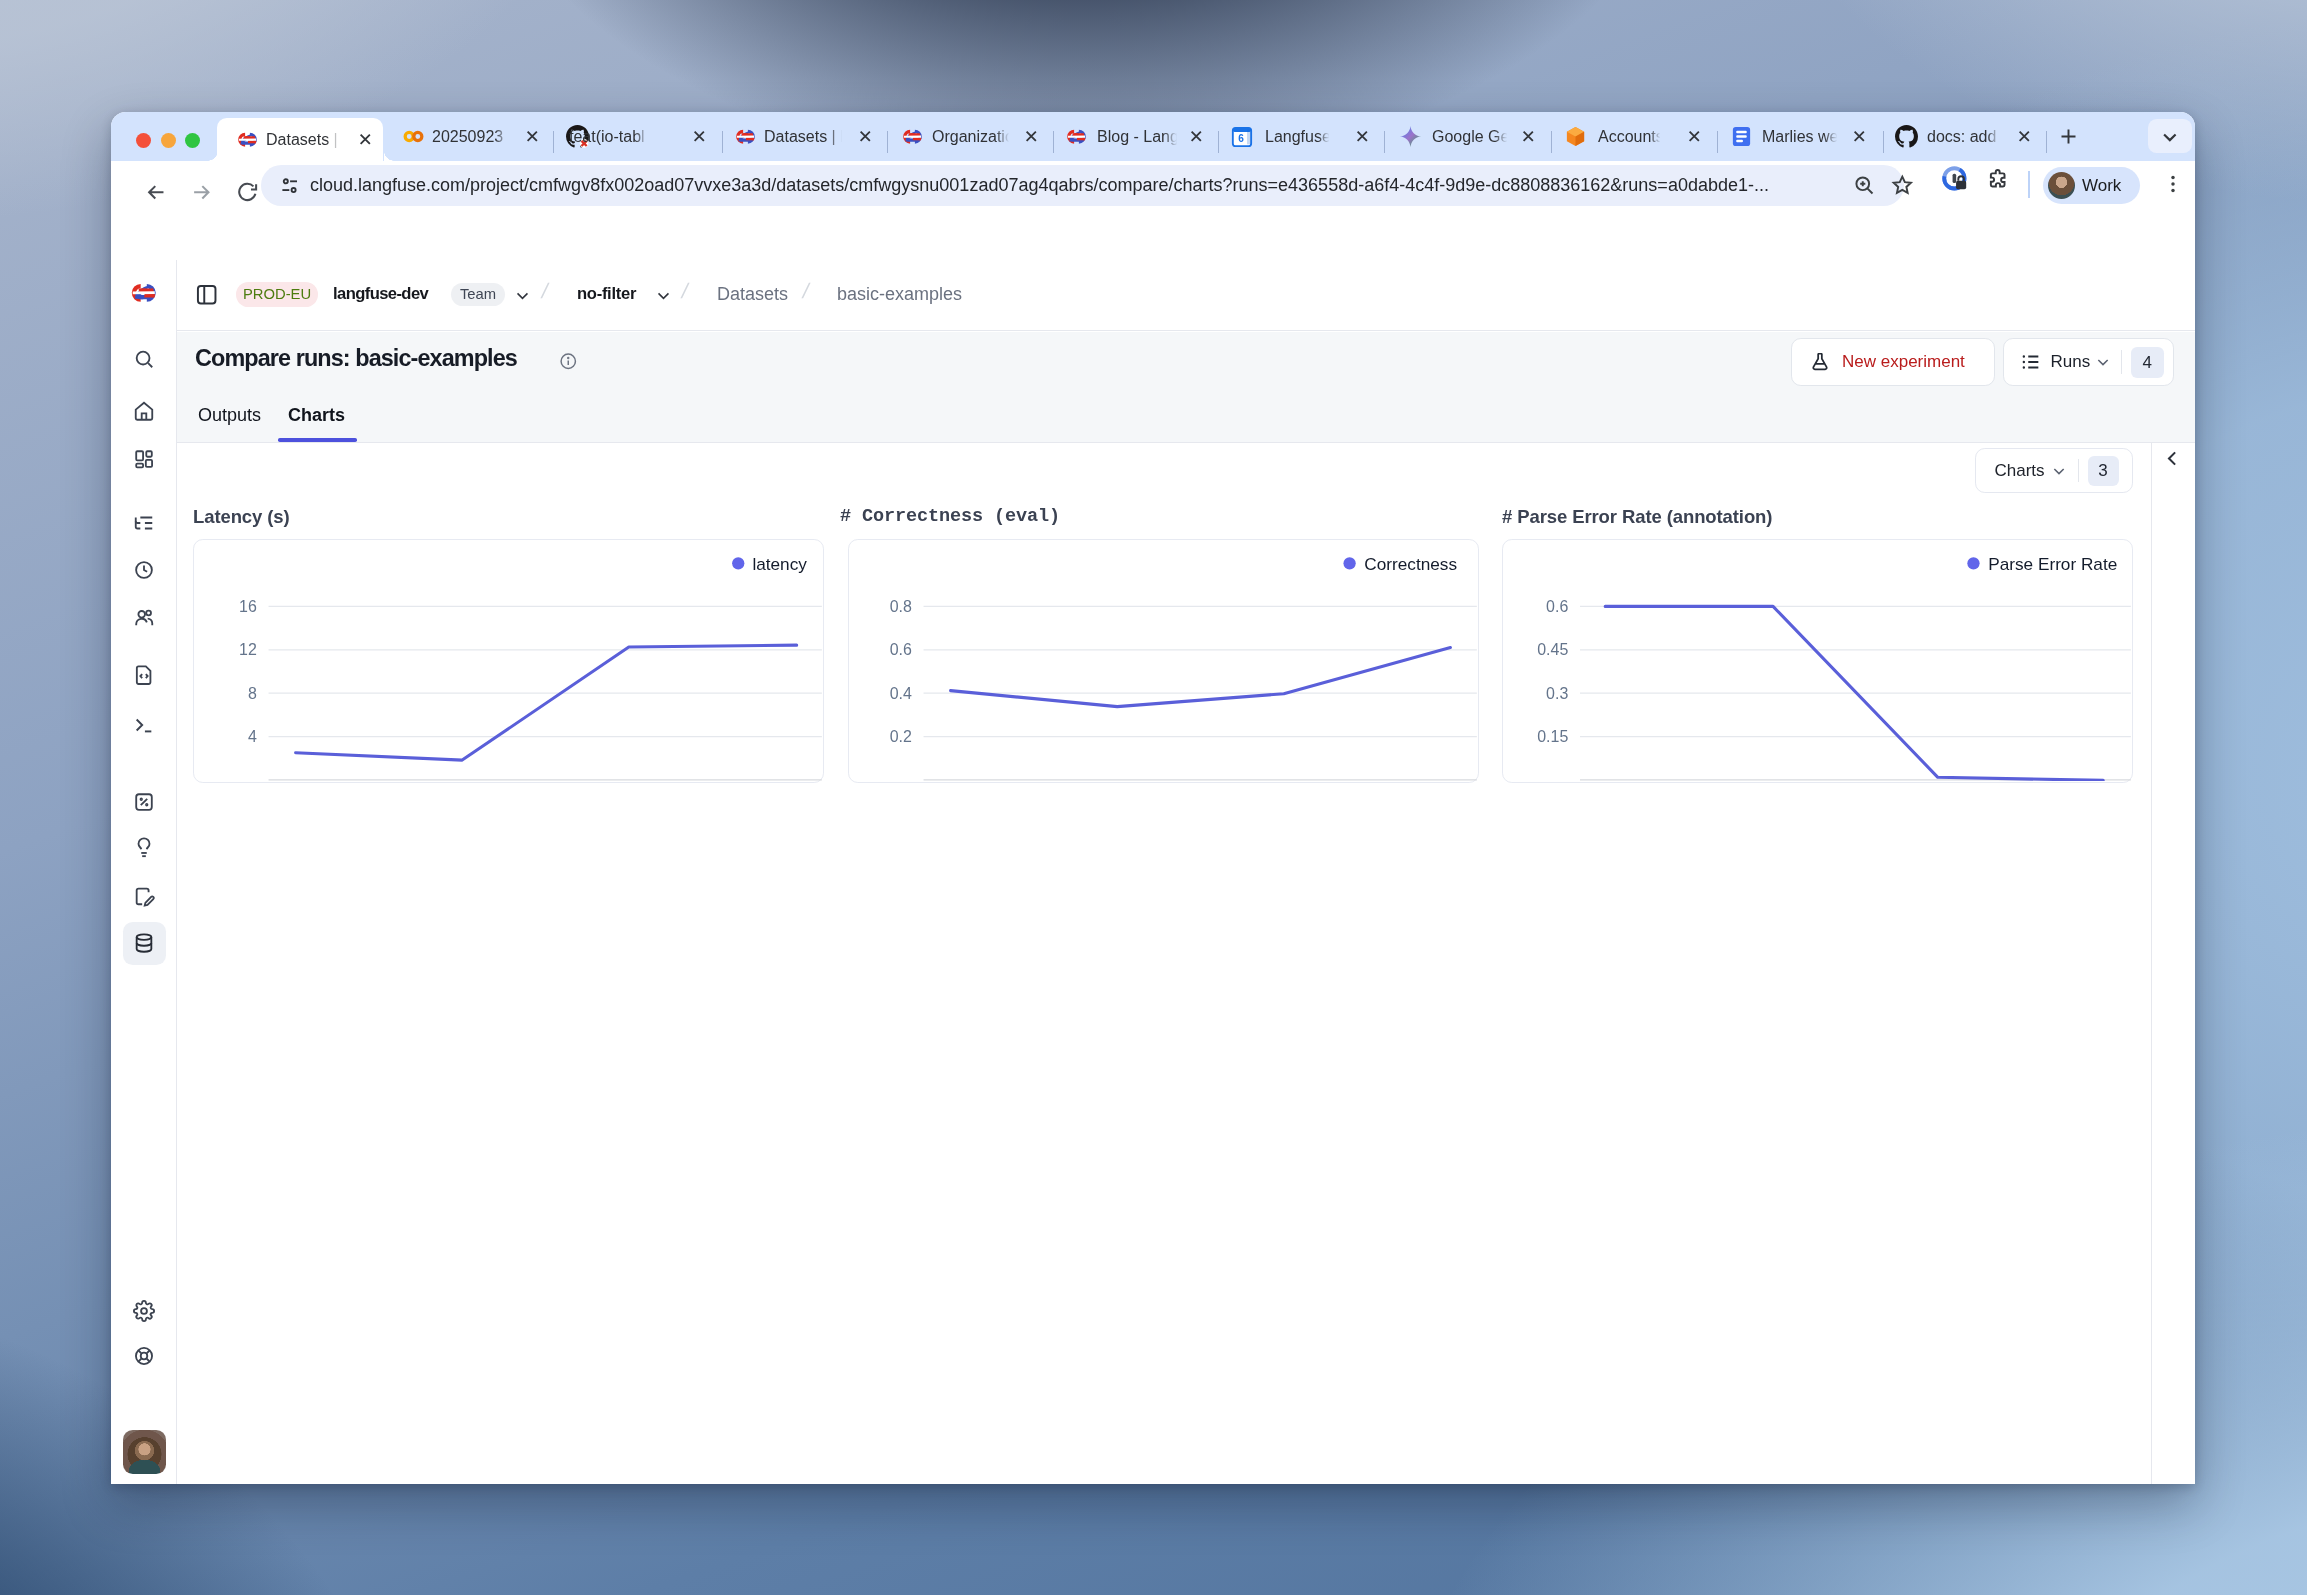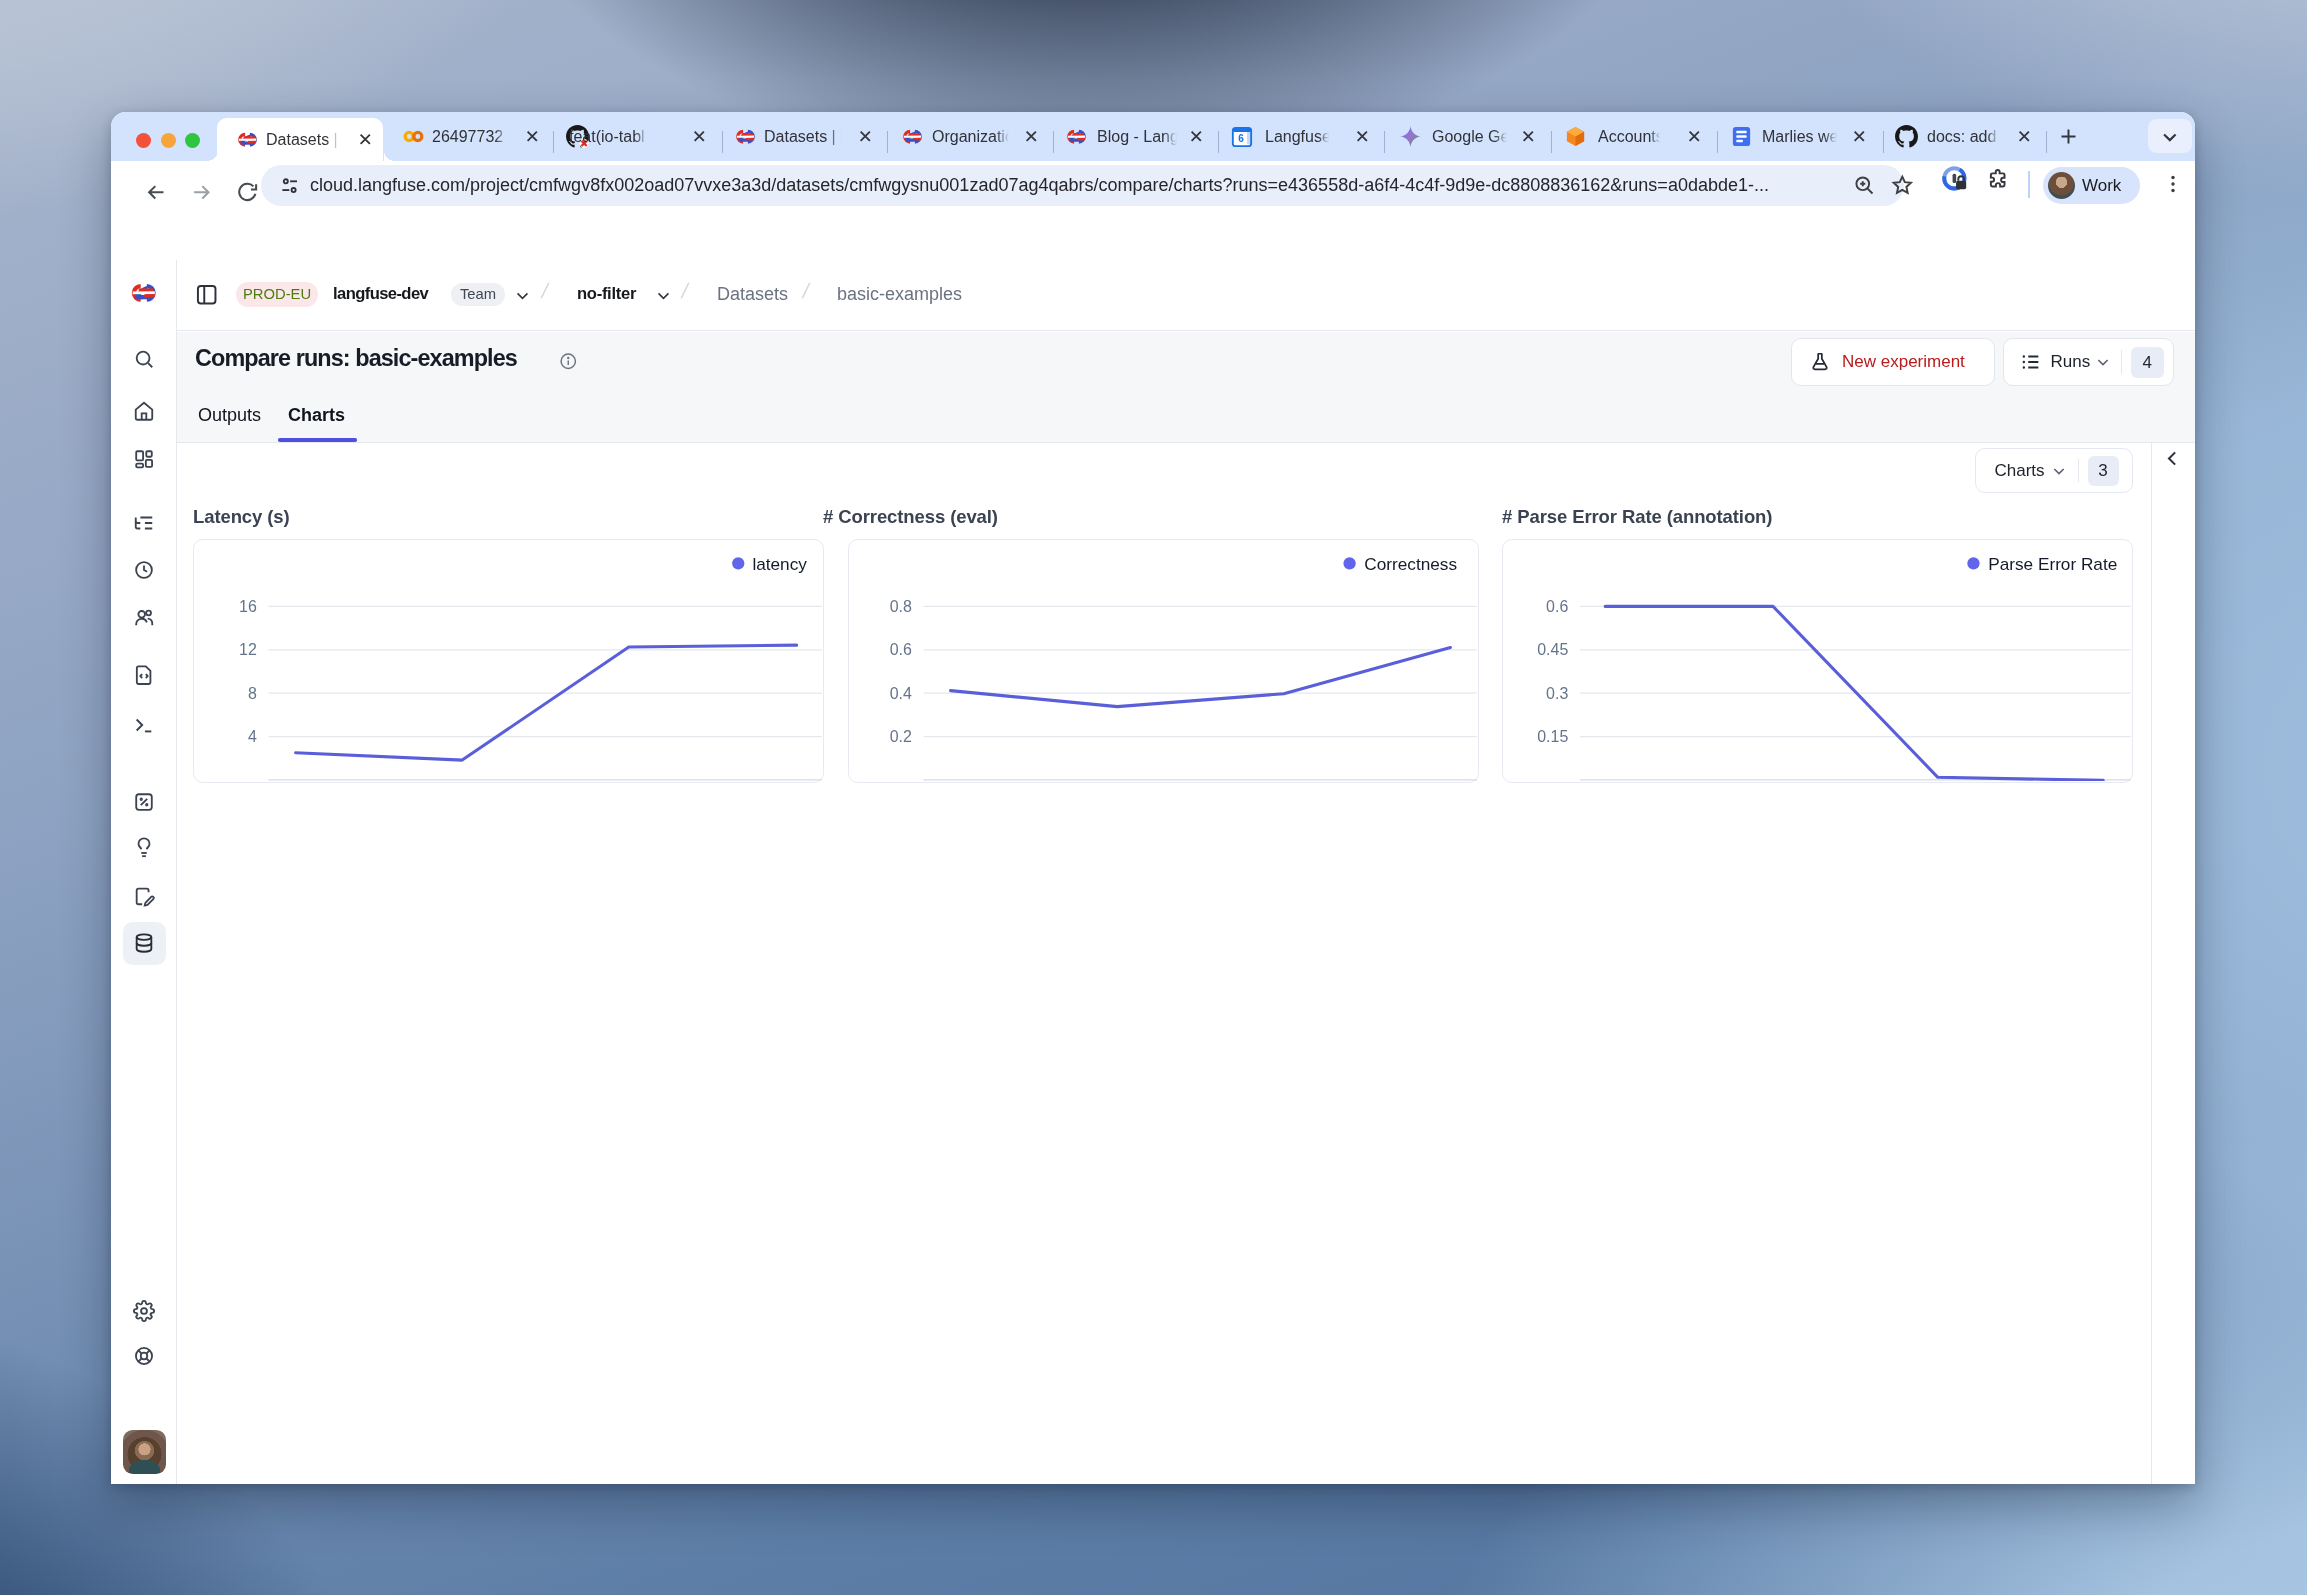--- a/index.html
+++ b/index.html
@@ -75,21 +75,21 @@
     </div>
 
     <span class="abs" style="left:291px;top:13px;">
       <svg width="23" height="23" viewBox="0 0 24 24">
           <g fill="none" stroke-width="3.4">
             <circle cx="7.5" cy="12" r="4.2" stroke="#f9ab00"></circle>
             <circle cx="16.5" cy="12" r="4.2" stroke="#e8710a"></circle>
           </g>
         </svg>
     </span>
-    <span class="tabtitle" style="left:321px; width:77px;">26497732</span>
+    <span class="tabtitle" style="left:321px; width:77px;">20250923</span>
     <span class="x" style="left:412px;"><svg viewBox="0 0 24 24" fill="none" stroke="#33363b" stroke-width="2.4">
           <path d="M6 6 L18 18 M18 6 L6 18"></path>
         </svg></span>
     <span class="tabsep" style="left:442px;"></span>
 
     <span class="abs" style="left:455px;top:13px;">
       <svg width="23" height="23" viewBox="0 0 16 16">
           <path fill="#191717" d="M8 0c4.42 0 8 3.58 8 8a8.013 8.013 0 0 1-5.45 7.59c-.4.08-.55-.17-.55-.38 0-.27.01-1.13.01-2.2 0-.75-.25-1.23-.54-1.48 1.78-.2 3.65-.88 3.65-3.95 0-.88-.31-1.59-.82-2.15.08-.2.36-1.02-.08-2.12 0 0-.67-.22-2.2.82-.64-.18-1.32-.27-2-.27-.68 0-1.36.09-2 .27-1.53-1.03-2.2-.82-2.2-.82-.44 1.1-.16 1.92-.08 2.12-.51.56-.82 1.27-.82 2.15 0 3.06 1.86 3.75 3.64 3.95-.23.2-.44.55-.51 1.07-.46.21-1.61.55-2.33-.66-.15-.24-.6-.83-1.23-.82-.67.01-.27.38.01.53.34.19.73.9.82 1.13.16.45.68 1.31 2.69.94 0 .67.01 1.3.01 1.49 0 .21-.15.45-.55.38A7.995 7.995 0 0 1 0 8c0-4.42 3.58-8 8-8Z"></path>
           <circle cx="12.6" cy="12.8" r="3" fill="#fff"></circle>
           <path d="M10.8 11 L14.4 14.6 M14.4 11 L10.8 14.6" stroke="#d93025" stroke-width="1.6"></path>
@@ -352,21 +352,21 @@
     <div class="btn" style="left:1864px;top:188px;width:158px;height:45px;border-color:#e5e8f0;">
       <span style="font-size:17px;color:#20242c;font-weight:500;margin-left:18.5px;">Charts</span>
       <svg width="16" height="16" viewBox="0 0 24 24" fill="none" stroke="#5a6170" stroke-width="2.3" style="margin-left:6.2px;">
           <path d="M5 9 L12 16 L19 9"></path>
         </svg>
       <span style="width:1.2px;height:23.4px;background:#e3e6ec;margin-left:11px;"></span>
       <span class="pillbadge" style="margin-left:8.6px;width:31px;height:30px;line-height:30px;font-size:17px;color:#232833;">3</span>
     </div>
 
     <span class="ctitle" style="left:82px;top:246px;">Latency (s)</span>
-    <span class="ctitle" style="left:712px;top:246px;"># Correctness (eval)</span>
+    <span class="ctitle" style="left:729px;top:246px;font-family:Liberation Mono, monospace;"># Correctness (eval)</span>
     <span class="ctitle" style="left:1391px;top:246px;"># Parse Error Rate (annotation)</span>
 
     <div class="card" style="left:82px;">
       <svg width="628" height="241" viewBox="0 0 1021 392">
         <g stroke="#e5e8ed" stroke-width="2">
           <line x1="121" y1="108" x2="1021" y2="108"></line>
             <line x1="121" y1="178.6" x2="1021" y2="178.6"></line>
           <line x1="121" y1="249.2" x2="1021" y2="249.2"></line>
             <line x1="121" y1="319.8" x2="1021" y2="319.8"></line>
         </g>

